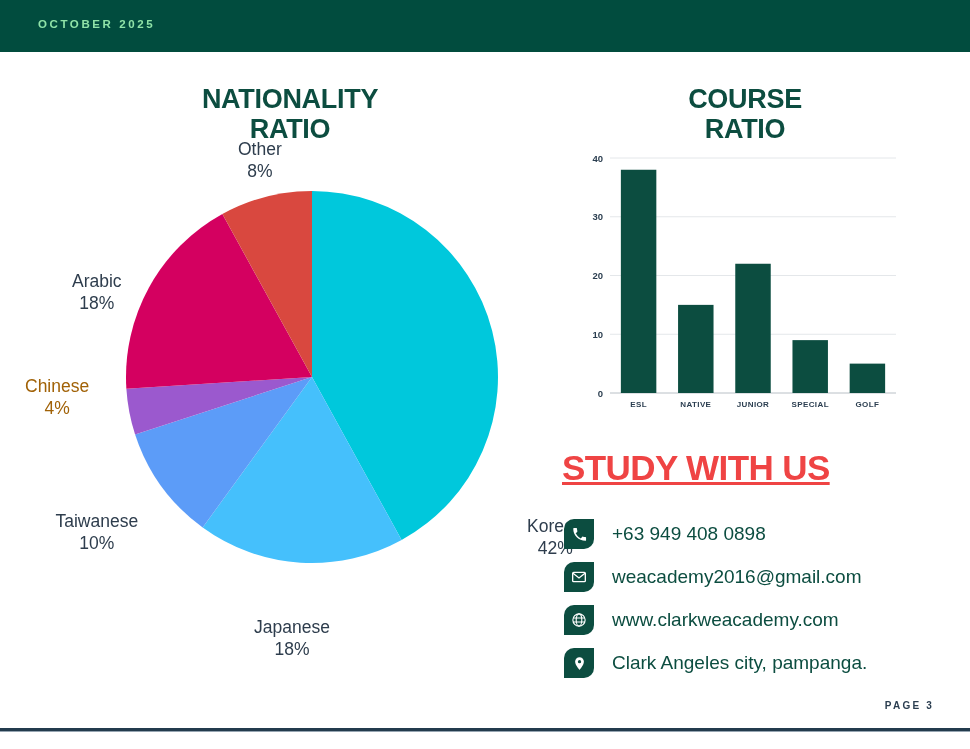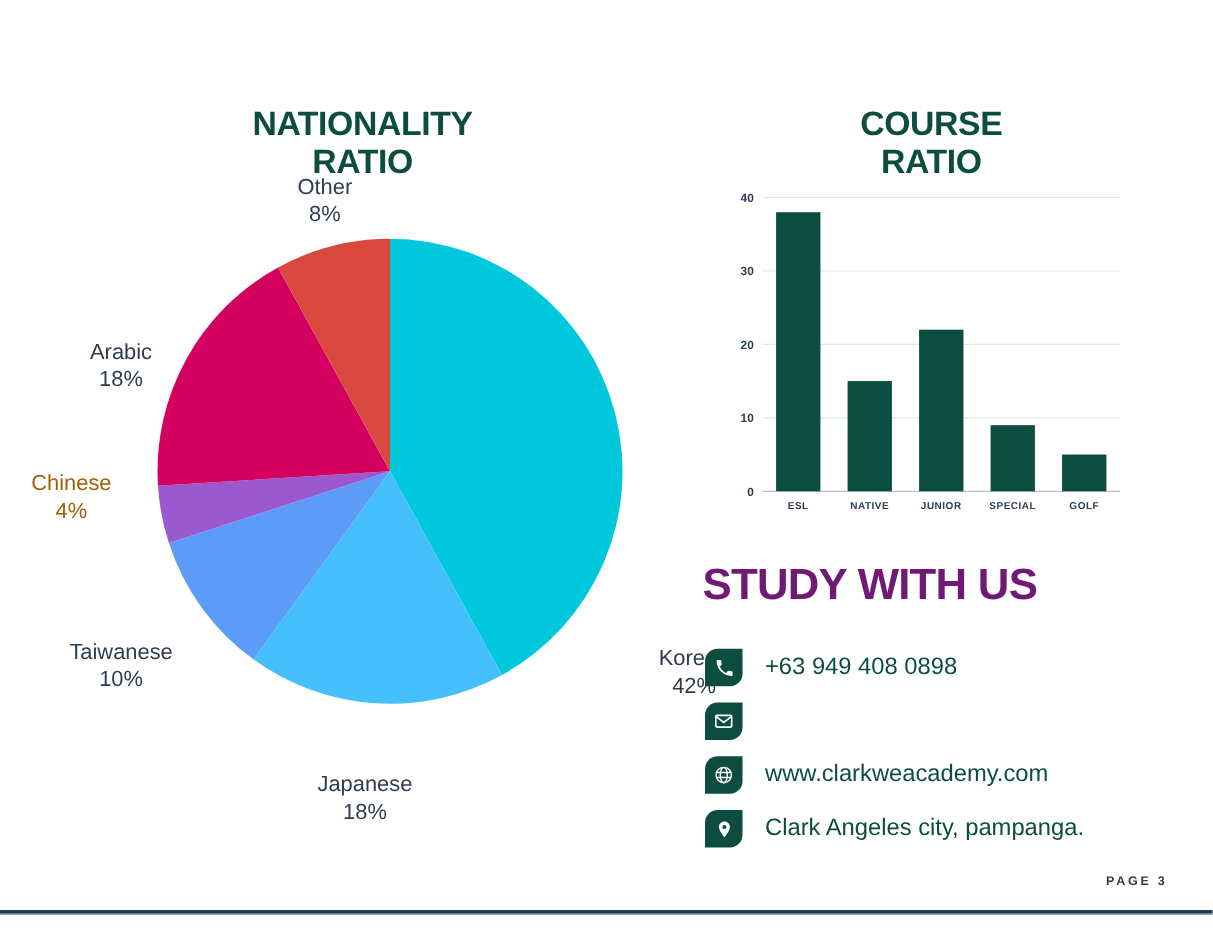--- a/index.html
+++ b/index.html
@@ -96,23 +96,24 @@
   }
   #bar-svg { position: absolute; left: 0; top: 0; }
 
   
   #study-title {
     position: absolute;
     left: 562px;
     top: 448px;
     font-size: 35px;
     font-weight: bold;
-    color: #701a75;
+    color: #ef4444;
     letter-spacing: -0.6px;
     font-family: "Liberation Sans", sans-serif;
+    text-decoration: underline;
   }
   #contact-list {
     position: absolute;
     left: 564px;
     top: 513px;
     width: 400px;
   }
   .contact-row {
     display: flex;
     align-items: center;
@@ -164,20 +165,23 @@
     width: 970px;
     height: 1px;
     background: #96a5b2;
   }
 </style>
 </head>
 <body>
 
 <div id="slide">
 
+  <div class="top-bar">
+    <div class="top-bar-date">OCTOBER 2025</div>
+  </div>
 
   <div class="sec-title" id="nationality-title">
     <span>NATIONALITY</span><br>
     <span>RATIO</span>
   </div>
 
   <div class="sec-title" id="course-title">
     <span>COURSE</span><br>
     <span>RATIO</span>
   </div>
@@ -247,20 +251,21 @@
         </span>
         <span class="contact-text">+63 949 408 0898</span>
       </div>
       <div class="contact-row">
         <span class="contact-icon">
           <svg width="16" height="16" viewBox="0 0 24 24" fill="none" stroke="#fff" stroke-width="2">
             <rect x="2.5" y="5" width="19" height="14" rx="1.5"></rect>
             <path d="M3 6.5l9 7 9-7"></path>
           </svg>
         </span>
+        <span class="contact-text">weacademy2016@gmail.com</span>
       </div>
       <div class="contact-row">
         <span class="contact-icon">
           <svg width="16" height="16" viewBox="0 0 24 24" fill="none" stroke="#fff" stroke-width="1.7">
             <circle cx="12" cy="12" r="9.2"></circle>
             <ellipse cx="12" cy="12" rx="4.2" ry="9.2"></ellipse>
             <path d="M3 9h18M3 15h18"></path>
           </svg>
         </span>
         <span class="contact-text">www.clarkweacademy.com</span>

